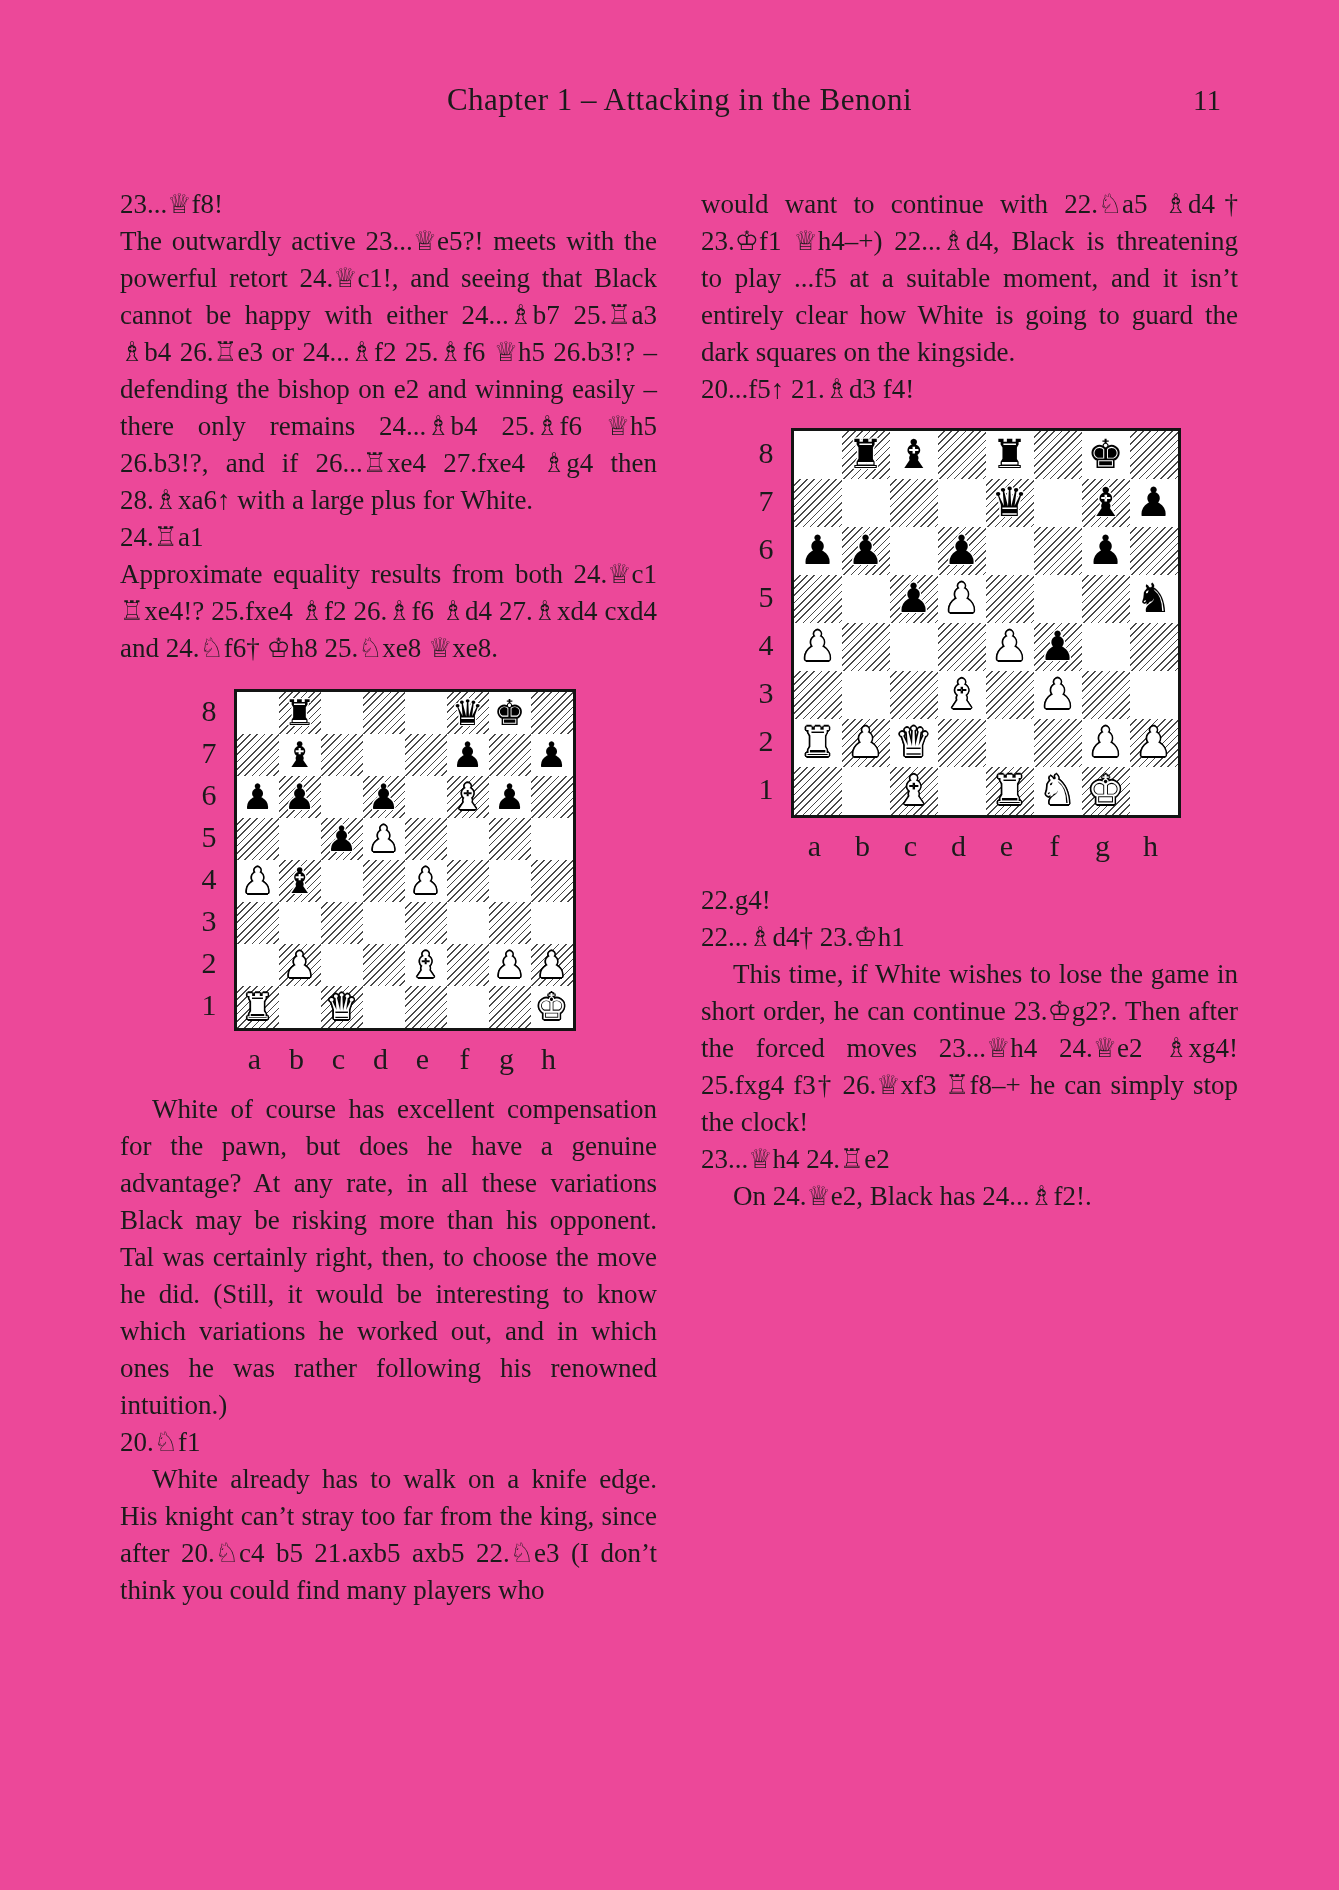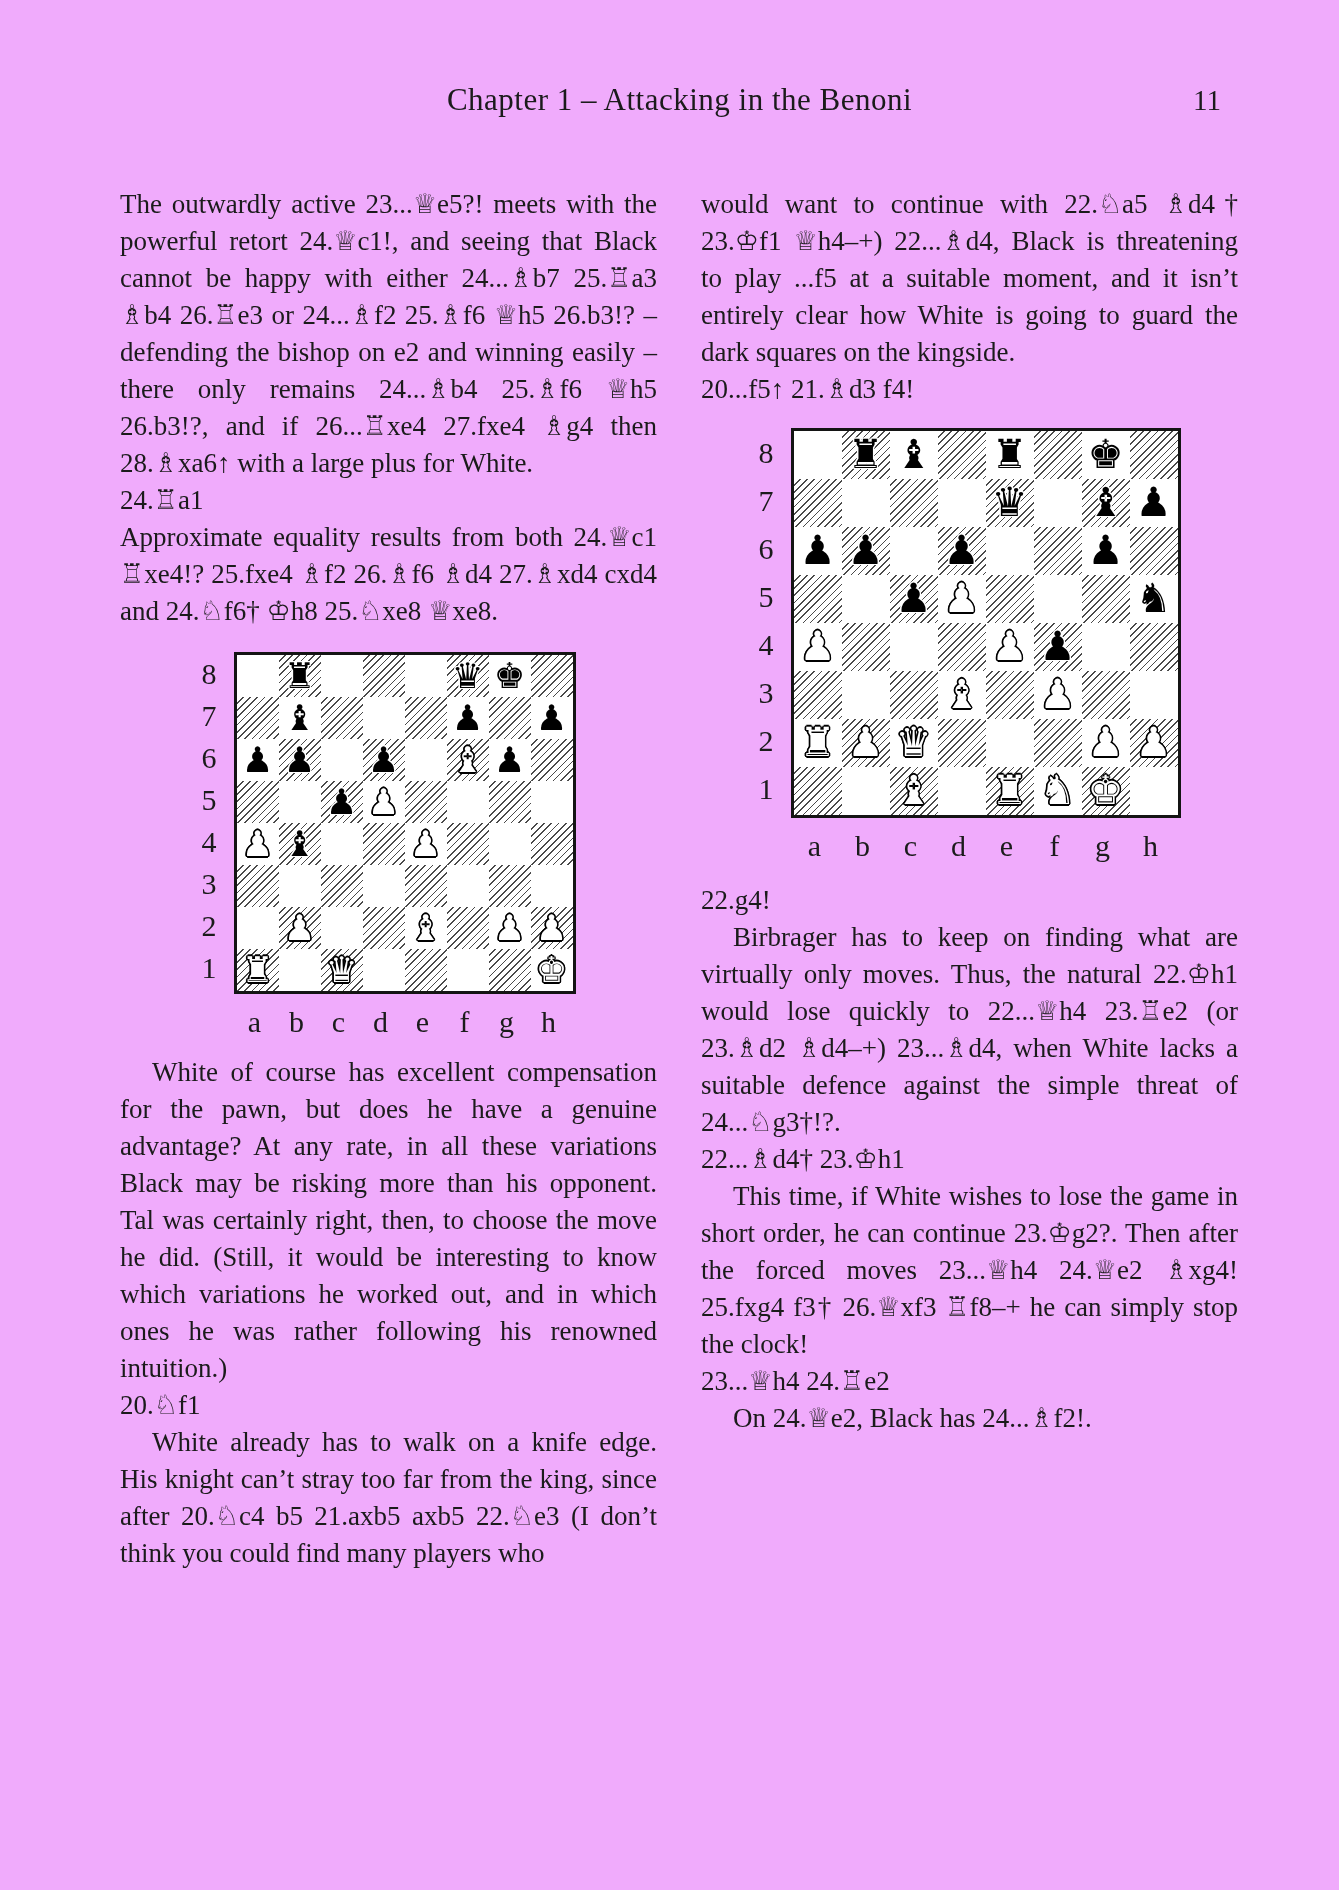--- a/index.html
+++ b/index.html
@@ -1,20 +1,20 @@
 <!DOCTYPE html>
 <html><head>
 <meta charset="utf-8">
 <style>
   * { margin:0; padding:0; box-sizing:border-box; }
   html,body { background:#ffffff; }
   .page {
     position:relative;
     width:1339px; height:1890px;
-    background:#f0abfc;
+    background:#ec4899;
     color:#1b1b1b;
     font-family:"Liberation Serif","DejaVu Serif","DejaVu Sans",serif;
     overflow:hidden;
   }
   .running-head {
     position:absolute; top:80px; left:120px; right:100px;
     height:40px;
   }
   .running-head .title {
     text-align:center; font-size:31px; line-height:40px;
@@ -100,20 +100,21 @@
 <div class="page">
 
   <div class="running-head">
     <div class="title">Chapter 1 – Attacking in the Benoni</div>
     <div class="pagenum">11</div>
   </div>
 
   <div class="columns">
 
     <div class="col">
+      <p class="moveline">23...♕f8!</p>
       <p class="variation">The outwardly active 23...♕e5?! meets with the powerful retort 24.♕c1!, and seeing that Black cannot be happy with either 24...♗b7 25.♖a3 ♗b4 26.♖e3 or 24...♗f2 25.♗f6 ♕h5 26.b3!? – defending the bishop on e2 and winning easily – there only remains 24...♗b4 25.♗f6 ♕h5 26.b3!?, and if 26...♖xe4 27.fxe4 ♗g4 then 28.♗xa6↑ with a large plus for White.</p>
       <p class="moveline">24.♖a1</p>
       <p class="variation">Approximate equality results from both 24.♕c1 ♖xe4!? 25.fxe4 ♗f2 26.♗f6 ♗d4 27.♗xd4 cxd4 and 24.♘f6† ♔h8 25.♘xe8 ♕xe8.</p>
 
       <figure class="diagram diag1">
         <div class="ranks">
             <span class="">8</span>
             <span class="">7</span>
             <span class="">6</span>
             <span class="">5</span>
@@ -394,21 +395,20 @@
             <span class="">c</span>
             <span class="">d</span>
             <span class="">e</span>
             <span class="">f</span>
             <span class="">g</span>
             <span class="">h</span>
           </div>
       </figure>
 
       <p class="heading" style="margin-top:18px">22.g4!</p>
-      <p class="para indent">Birbrager has to keep on finding what are virtually only moves. Thus, the natural 22.♔h1 would lose quickly to 22...♕h4 23.♖e2 (or 23.♗d2 ♗d4–+) 23...♗d4, when White lacks a suitable defence against the simple threat of 24...♘g3†!?.</p>
       <p class="heading">22...♗d4† 23.♔h1</p>
       <p class="para indent">This time, if White wishes to lose the game in short order, he can continue 23.♔g2?. Then after the forced moves 23...♕h4 24.♕e2 ♗xg4! 25.fxg4 f3† 26.♕xf3 ♖f8–+ he can simply stop the clock!</p>
       <p class="heading">23...♕h4 24.♖e2</p>
       <p class="para indent">On 24.♕e2, Black has 24...♗f2!.</p>
     </div>
 
   </div>
 </div>
 
 </body></html>

